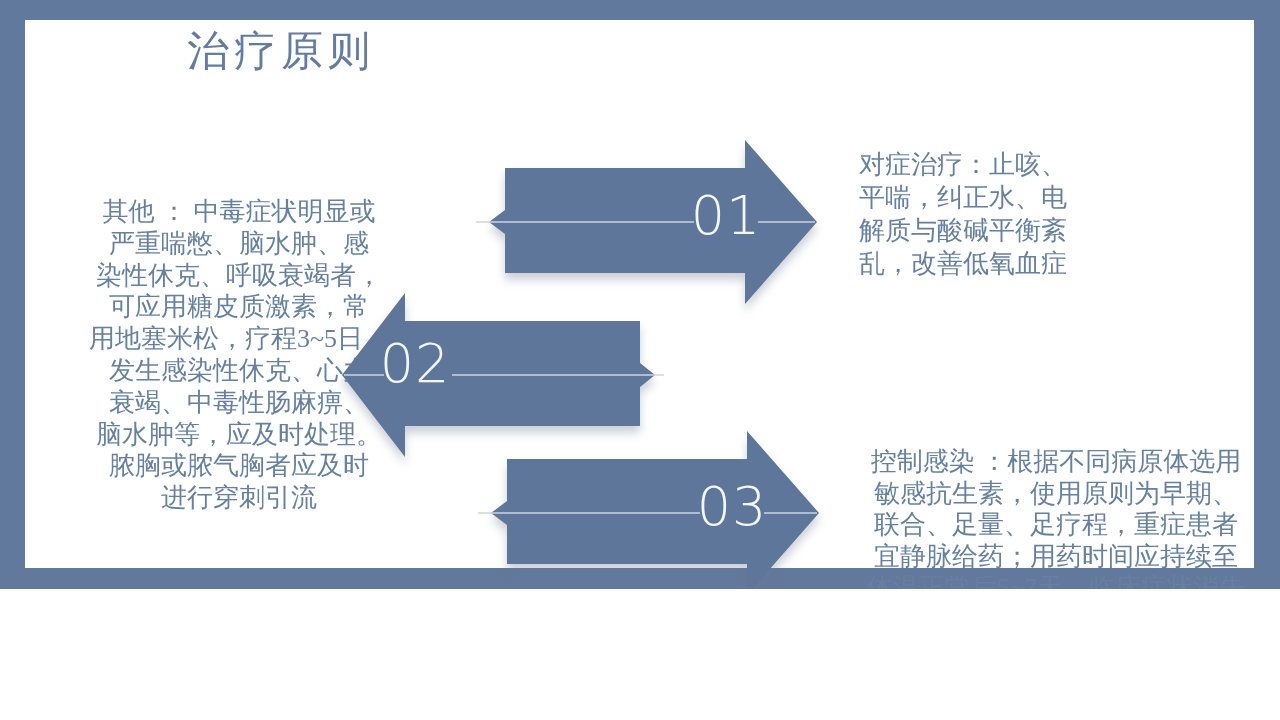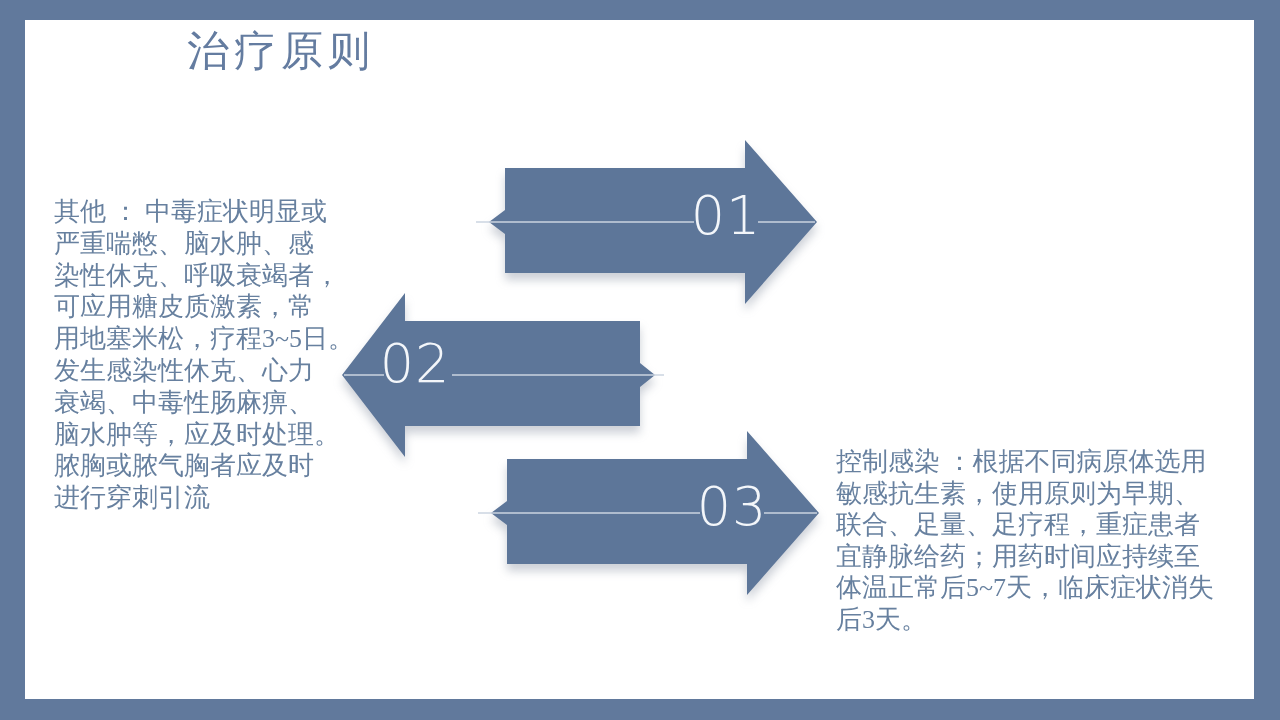--- a/index.html
+++ b/index.html
@@ -6,24 +6,25 @@
     --frame:#61799C;
     --arrow:#5D7699;
     --title_text:#647CA0;
     --body_text:#67809F;
     --number_text:#F3F6FA;
     --divider_line:#CBD5E1;
   }
   html,body{margin:0;padding:0;background:#ffffff;}
   .slide{
     position:relative;
-    width:1280px;height:720px;
+    width:1280px;height:589px;
     background:#ffffff;
     overflow:hidden;
     font-family:"Liberation Serif","DejaVu Serif",serif;
+    text-align:center;
   }
   .frame{
     position:absolute;inset:0;
     box-sizing:border-box;
     border-style:solid;
     border-color:var(--frame);
     border-width:20px 26px 21px 25px;
     pointer-events:none;
   }
   .title{
@@ -91,20 +92,24 @@
 严重喘憋、脑水肿、感
 染性休克、呼吸衰竭者，
 可应用糖皮质激素，常
 用地塞米松，疗程3~5日。
 发生感染性休克、心力
 衰竭、中毒性肠麻痹、
 脑水肿等，应及时处理。
 脓胸或脓气胸者应及时
 进行穿刺引流</div>
 
+  <div class="body-text text-top-right">对症治疗：止咳、
+平喘，纠正水、电
+解质与酸碱平衡紊
+乱，改善低氧血症</div>
 
   <div class="body-text text-bottom-right">控制感染 ：根据不同病原体选用
 敏感抗生素，使用原则为早期、
 联合、足量、足疗程，重症患者
 宜静脉给药；用药时间应持续至
 体温正常后5~7天，临床症状消失
 后3天。</div>
 
   <svg class="arrow arrow-01" width="346" height="170" viewBox="0 0 346 170">
     <polygon points="31,31 271,31 271,3 343,85 271,167 271,136 31,136 31,97 15,85 31,73"></polygon>

